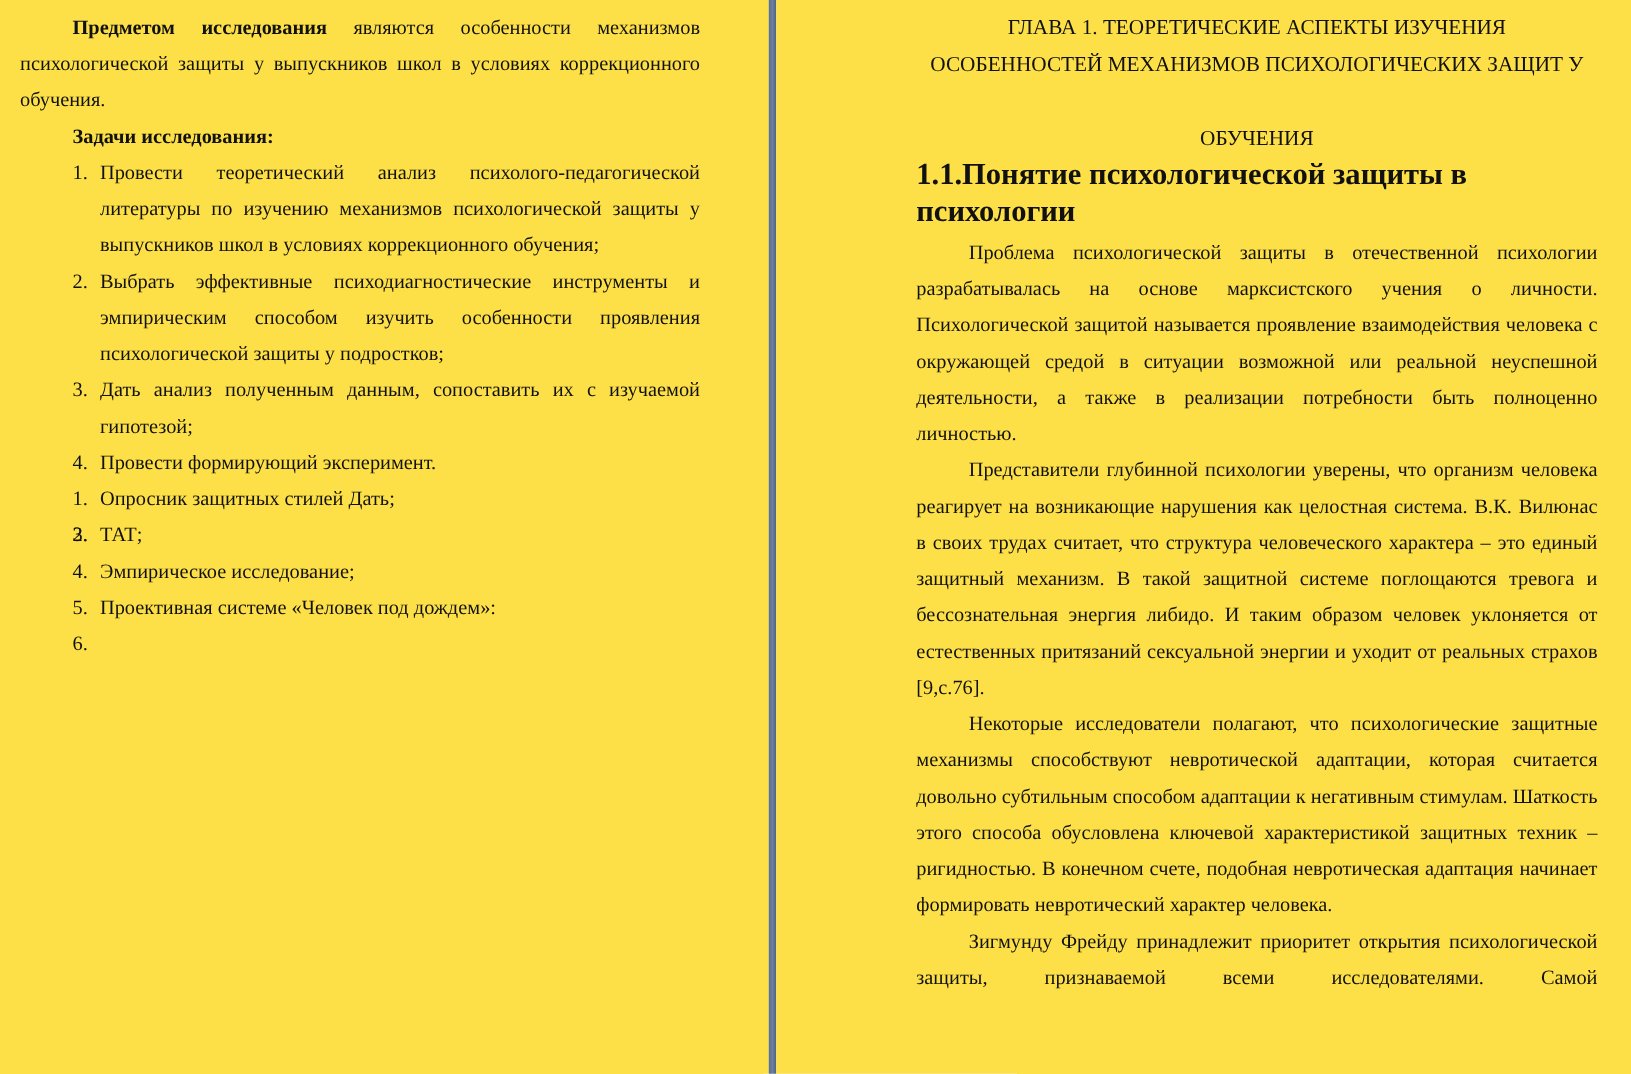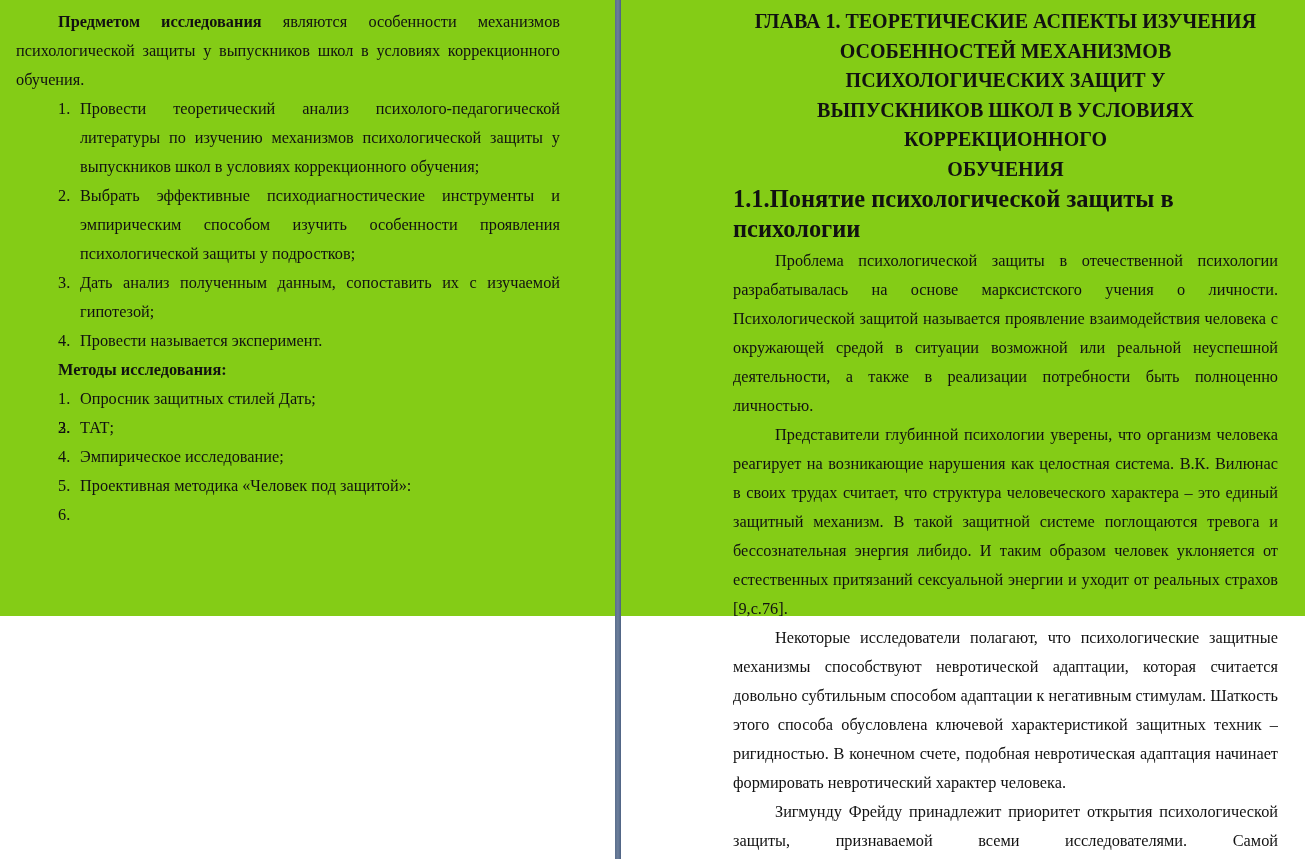--- a/index.html
+++ b/index.html
@@ -11,22 +11,22 @@
       width: 1305px;
       height: 859px;
       position: relative;
       overflow: hidden;
       font-family: "Liberation Serif", "DejaVu Serif", serif;
       color: #111111;
     }
     .page {
       position: absolute;
       top: 0;
-      height: 616px;
-      background: #84cc16;
+      height: 859px;
+      background: #fde047;
     }
     .page-left {
       left: 0;
       width: 615px;
     }
     .page-right {
       left: 621px;
       width: 684px;
     }
     .page-divider {
@@ -79,67 +79,67 @@
       text-align-last: left;
     }
     ol.num-list li .num {
       position: absolute;
       left: 42px;
       top: 0;
     }
     .chapter-title {
       margin: 0;
       text-align: center;
-      font-weight: bold;
-      font-size: 20px;
+      font-weight: normal;
+      font-size: 17px;
       line-height: 29.5px;
       padding: 0 6px;
     }
     .subsection-title {
       margin: 0;
       text-align: left;
       font-weight: bold;
       line-height: 30px;
       margin-bottom: 2px;
     }
   </style>
 </head>
 <body>
 
 <div class="page page-left">
   <div class="column">
     <p class="indent"><span class="b">Предметом исследования</span><span> являются особенности механизмов психологической защиты у выпускников школ в условиях коррекционного обучения.</span></p>
 
+    <p class="section-heading">Задачи исследования:</p>
     <ol class="num-list">
       <li><span class="num">1.</span><span>Провести теоретический анализ психолого-педагогической литературы по изучению механизмов психологической защиты у выпускников школ в условиях коррекционного обучения;</span></li>
       <li><span class="num">2.</span><span>Выбрать эффективные психодиагностические инструменты и эмпирическим способом изучить особенности проявления психологической защиты у подростков;</span></li>
       <li><span class="num">3.</span><span>Дать анализ полученным данным, сопоставить их с изучаемой гипотезой;</span></li>
-      <li><span class="num">4.</span><span>Провести называется эксперимент.</span></li>
+      <li><span class="num">4.</span><span>Провести формирующий эксперимент.</span></li>
     </ol>
 
-    <p class="section-heading">Методы исследования:</p>
     <ol class="num-list">
       <li><span class="num">1.</span><span>Опросник защитных стилей Дать;</span></li>
       <li><span class="num">2.</span></li>
       <li><span class="num">3.</span><span>ТАТ;</span></li>
       <li><span class="num">4.</span><span>Эмпирическое исследование;</span></li>
-      <li><span class="num">5.</span><span>Проективная методика «Человек под защитой»:</span></li>
+      <li><span class="num">5.</span><span>Проективная системе «Человек под дождем»:</span></li>
       <li><span class="num">6.</span></li>
     </ol>
   </div>
 </div>
 
 <div class="page-divider"></div>
 
 <div class="page page-right">
   <div class="column">
     <h1 class="chapter-title">
       <span>ГЛАВА 1. ТЕОРЕТИЧЕСКИЕ АСПЕКТЫ ИЗУЧЕНИЯ</span><br>
       <span>ОСОБЕННОСТЕЙ МЕХАНИЗМОВ ПСИХОЛОГИЧЕСКИХ ЗАЩИТ У</span><br>
-      <span>ВЫПУСКНИКОВ ШКОЛ В УСЛОВИЯХ КОРРЕКЦИОННОГО</span><br>
+      <br>
       <span>ОБУЧЕНИЯ</span>
     </h1>
     <h2 class="subsection-title">1.1.Понятие психологической защиты в психологии</h2>
     <p class="indent">Проблема психологической защиты в отечественной психологии разрабатывалась на основе марксистского учения о личности. Психологической защитой называется проявление взаимодействия человека с окружающей средой в ситуации возможной или реальной неуспешной деятельности, а также в реализации потребности быть полноценно личностью.</p>
     <p class="indent">Представители глубинной психологии уверены, что организм человека реагирует на возникающие нарушения как целостная система. В.К. Вилюнас в своих трудах считает, что структура человеческого характера – это единый защитный механизм. В такой защитной системе поглощаются тревога и бессознательная энергия либидо. И таким образом человек уклоняется от естественных притязаний сексуальной энергии и уходит от реальных страхов [9,с.76].</p>
     <p class="indent">Некоторые исследователи полагают, что психологические защитные механизмы способствуют невротической адаптации, которая считается довольно субтильным способом адаптации к негативным стимулам. Шаткость этого способа обусловлена ключевой характеристикой защитных техник – ригидностью. В конечном счете, подобная невротическая адаптация начинает формировать невротический характер человека.</p>
     <p class="indent" style="text-align-last: justify;">Зигмунду Фрейду принадлежит приоритет открытия психологической защиты, признаваемой всеми исследователями. Самой</p>
   </div>
 </div>
 

